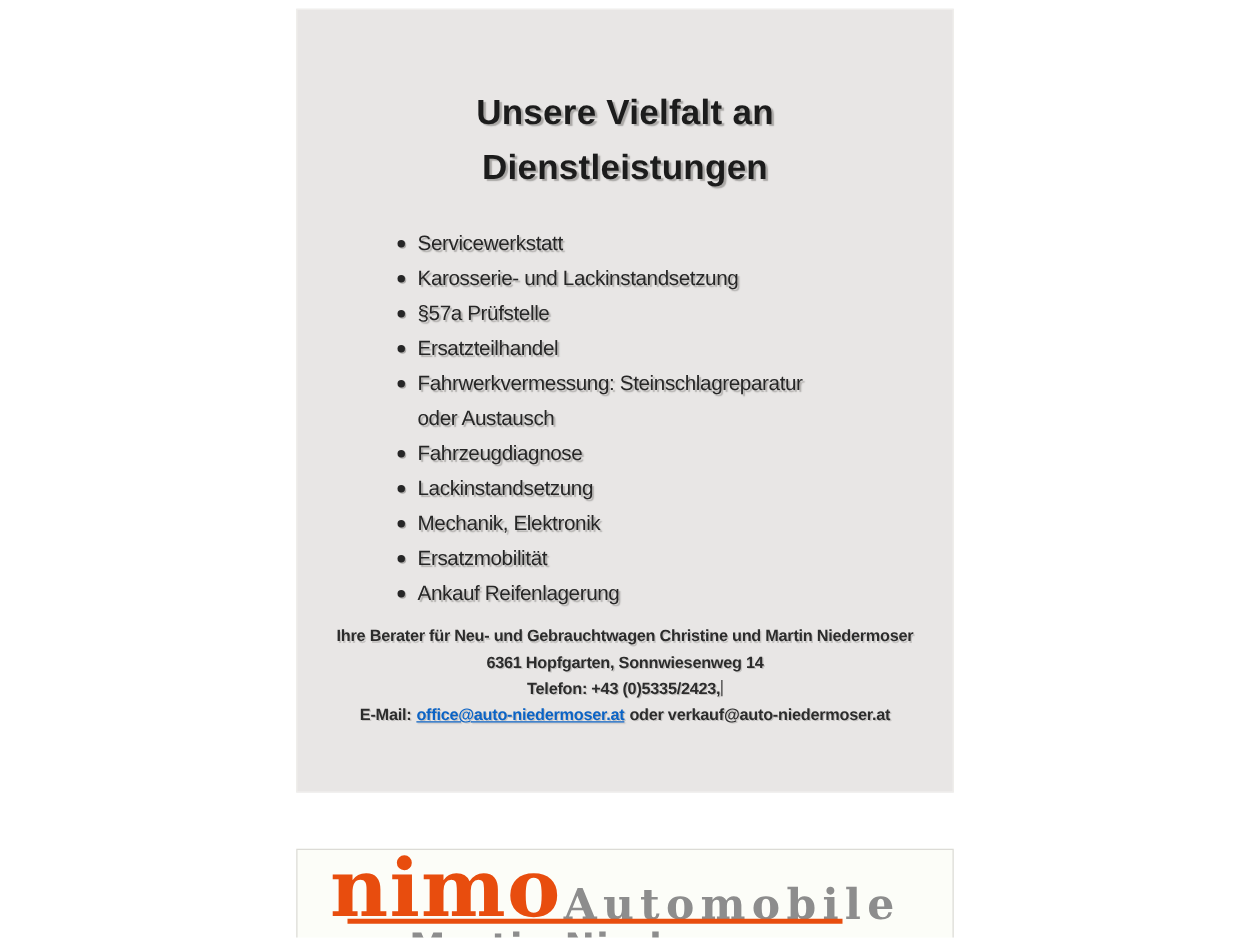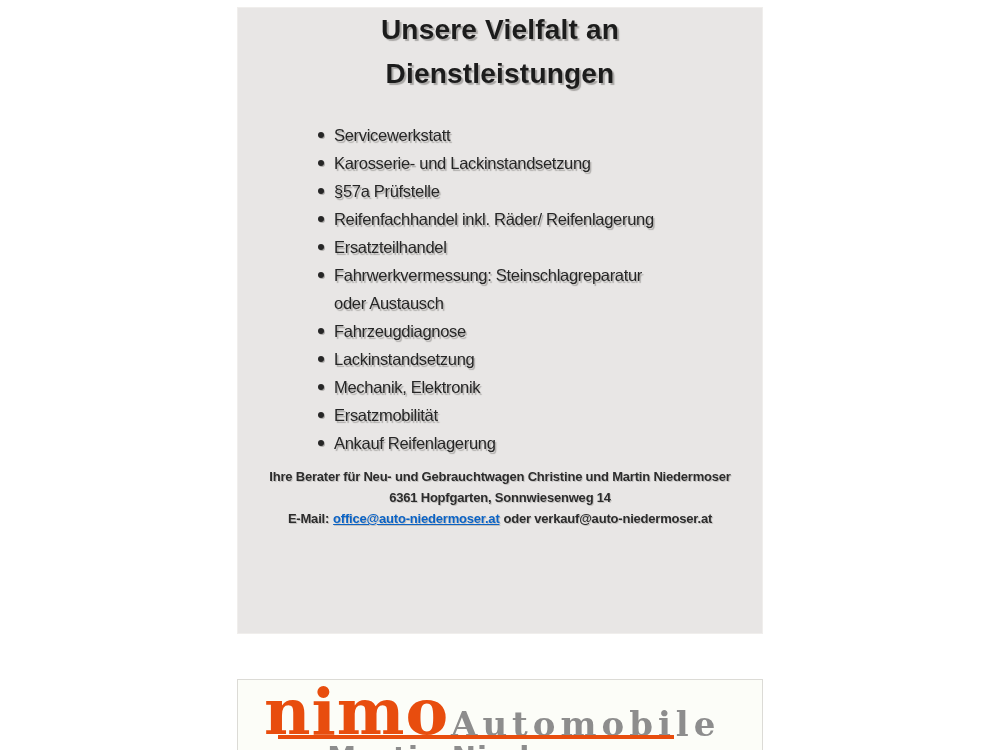--- a/index.html
+++ b/index.html
@@ -3,21 +3,21 @@
 <meta charset="utf-8">
 <style>
   * { margin:0; padding:0; box-sizing:border-box; }
   html,body { width:1000px; height:750px; background:#ffffff; overflow:hidden;
               font-family:"Liberation Sans", sans-serif; }
   .stage { position:relative; width:1000px; height:750px; background:#ffffff; }
 
   
   .doc { position:absolute; left:237px; top:7px; width:526px; height:627px;
          background:var(--doc-bg,#e8e6e5); border:1px solid #f0eeec; }
-  .doc-title { text-align:center; font-size:28px; font-weight:bold;
+  .doc-title { margin-top:60px; text-align:center; font-size:28px; font-weight:bold;
                line-height:44px; color:#1c1c1c; letter-spacing:0.2px;
                text-shadow:2px 2px 1px #a9a7a5; }
   .services { list-style:none; margin:25px 0 0 80px; }
   .services li { position:relative; padding-left:16px; font-size:16.5px; font-weight:normal;
                  color:#262626; line-height:28px; letter-spacing:-0.3px;
                  text-shadow:1.5px 1.5px 1px #aeacaa; }
   .bullet { position:absolute; left:0; top:11px; width:6px; height:6px; border-radius:50%;
             background:#262626; box-shadow:1px 1px 0 #aeacaa; }
   .li-line { display:block; white-space:nowrap; }
 
@@ -69,24 +69,20 @@
         <li>
           <span class="bullet"></span>
           <span class="li-text"><span class="li-line">Karosserie- und Lackinstandsetzung</span></span>
         </li>
 
         <li>
           <span class="bullet"></span>
           <span class="li-text"><span class="li-line">§57a Prüfstelle</span></span>
         </li>
 
-        <li>
-          <span class="bullet"></span>
-          <span class="li-text"><span class="li-line">Reifenfachhandel inkl. Räder/ Reifenlagerung</span></span>
-        </li>
 
         <li>
           <span class="bullet"></span>
           <span class="li-text"><span class="li-line">Ersatzteilhandel</span></span>
         </li>
 
         <li>
           <span class="bullet"></span>
           <span class="li-text"><span class="li-line">Fahrwerkvermessung: Steinschlagreparatur</span><span class="li-line">oder Austausch</span></span>
         </li>
@@ -113,20 +109,21 @@
 
         <li>
           <span class="bullet"></span>
           <span class="li-text"><span class="li-line">Ankauf Reifenlagerung</span></span>
         </li>
       </ul>
 
     <div class="contact">
       <div>Ihre Berater für Neu- und Gebrauchtwagen Christine und Martin Niedermoser</div>
       <div>6361 Hopfgarten, Sonnwiesenweg 14</div>
+      <div><span>Telefon: +43 (0)5335/2423,</span><span class="cursor"></span></div>
       <div><span>E-Mail:</span><span class="sp"></span><a href="#">office@auto-niedermoser.at</a><span class="sp"></span><span>oder verkauf@auto-niedermoser.at</span></div>
     </div>
   </div>
 
   <div class="logo-box">
     <span class="nimo">nimo</span>
     <span class="automobile">Automobile</span>
     <div class="orange-rule"></div>
     <div class="owner">Martin Niedermoser</div>
     <div class="tagline"><span>Das etwas andere</span>&nbsp;<span class="underl">Autohaus!</span></div>

